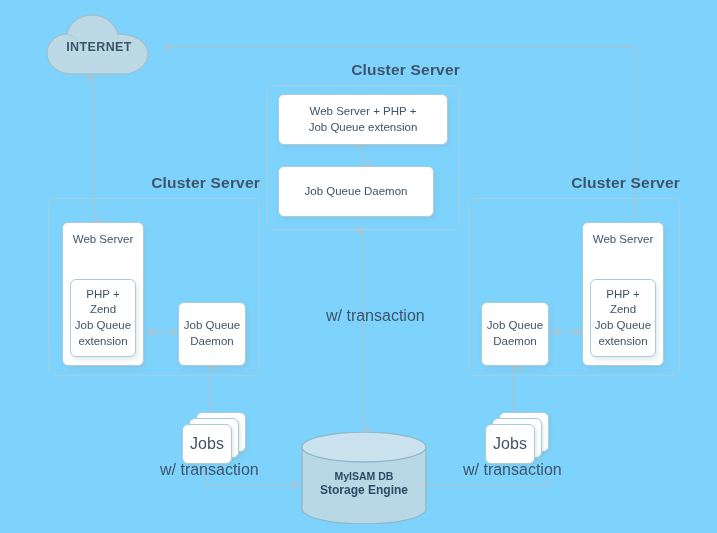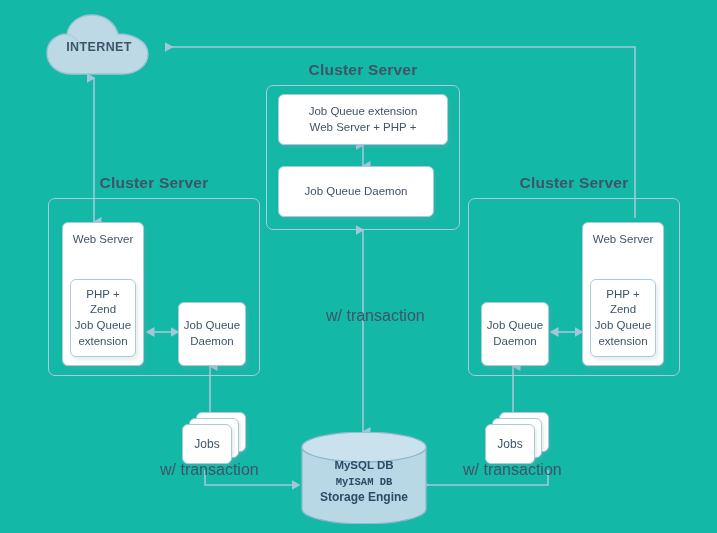--- a/index.html
+++ b/index.html
@@ -7,21 +7,21 @@
     padding: 0;
     background: #ffffff;
   }
   body {
     font-family: "Liberation Sans", sans-serif;
   }
   #canvas {
     position: relative;
     width: 717px;
     height: 533px;
-    background: #14b8a6;
+    background: #7dd3fc;
     overflow: hidden;
   }
   svg.layer {
     position: absolute;
     left: 0;
     top: 0;
     width: 717px;
     height: 533px;
     overflow: visible;
   }
@@ -39,21 +39,21 @@
     border-radius: 7px;
     background: transparent;
   }
   .cluster-title {
     position: absolute;
     z-index: 4;
     color: #3f5468;
     font-size: 15.5px;
     font-weight: bold;
     letter-spacing: 0.2px;
-    text-align: center;
+    text-align: right;
     white-space: nowrap;
   }
 
   
   .box {
     border: 1px solid #a9ccdc;
     border-radius: 6px;
     background: #ffffff;
     box-shadow: 2px 3px 4px rgba(140,165,180,0.22);
     display: flex;
@@ -99,34 +99,34 @@
     height: 38px;
     border: 1px solid #a9ccdc;
     border-radius: 6px;
     background: #ffffff;
     box-shadow: 2px 2px 3px rgba(140,165,180,0.22);
   }
   .jobs-card.c1 { left: 16px; top: 0px; }
   .jobs-card.c2 { left: 9px;  top: 6px; }
   .jobs-card.c3 { left: 2px;  top: 12px;
     display: flex; align-items: center; justify-content: center;
-    color: #3f5468; font-size: 12px; }
+    color: #3f5468; font-size: 16px; }
 
   
   #db-wrap { position: absolute; z-index: 3; }
   #db-label {
     position: absolute;
     z-index: 4;
     text-align: center;
     color: #2f4a63;
     white-space: nowrap;
     line-height: 1.25;
   }
   #db-label .l1 { font-size: 11.5px; font-weight: bold; display: block; }
-  #db-label .l2 { font-size: 10.5px; font-weight: bold; display: block; margin-top: 4px; font-family: Liberation Mono, monospace; }
+  #db-label .l2 { font-size: 10.5px; font-weight: bold; display: block; margin-top: 12px; }
   #db-label .l3 { font-size: 12px; font-weight: bold; display: block; }
 
   
   .edge-label {
     position: absolute;
     z-index: 4;
     color: #3f5468;
     font-size: 16px;
     white-space: nowrap;
   }
@@ -204,22 +204,22 @@
       <span class="txt">Job Queue</span>
       <span class="txt">Daemon</span>
     </span>
   </div>
 
   <div class="cluster-title" style="left:266px; top:61px; width:194px;">Cluster Server</div>
   <div class="node cluster-frame" style="left:266px; top:85px; width:194px; height:145px;"></div>
 
   <div class="node box" style="left:278px; top:94px; width:170px; height:51px;">
     <span>
+      <span class="txt">Web Server + PHP +</span>
       <span class="txt">Job Queue extension</span>
-      <span class="txt">Web Server + PHP +</span>
     </span>
   </div>
   <div class="node box" style="left:278px; top:166px; width:156px; height:51px;">
     <span class="txt">Job Queue Daemon</span>
   </div>
 
   <div class="cluster-title" style="left:468px; top:174px; width:212px;">Cluster Server</div>
   <div class="node cluster-frame" style="left:468px; top:198px; width:212px; height:178px;"></div>
 
   <div class="node box top-label" style="left:582px; top:222px; width:82px; height:144px;">
@@ -255,21 +255,20 @@
     </div>
   </div>
 
   <div id="db-wrap" style="left:299px; top:432px; width:130px; height:92px;">
     <svg width="130" height="92" viewBox="0 0 130 92">
       <path d="M3,15 L3,77 A62,15 0 0 0 127,77 L127,15 Z" fill="#b8d8e6" stroke="#8fb8cc" stroke-width="1.3"></path>
       <ellipse cx="65" cy="15" rx="62" ry="15" fill="#c9e2ed" stroke="#8fb8cc" stroke-width="1.3"></ellipse>
     </svg>
   </div>
   <div id="db-label" style="left:299px; top:458px; width:130px;">
-    <span class="l1">MySQL DB</span>
     <span class="l2">MyISAM DB</span>
     <span class="l3">Storage Engine</span>
   </div>
 
   <div class="edge-label" style="left:160px; top:461px;">w/ transaction</div>
 
   <div class="edge-label" style="left:326px; top:307px;">w/ transaction</div>
 
   <div class="edge-label" style="left:463px; top:461px;">w/ transaction</div>
 

